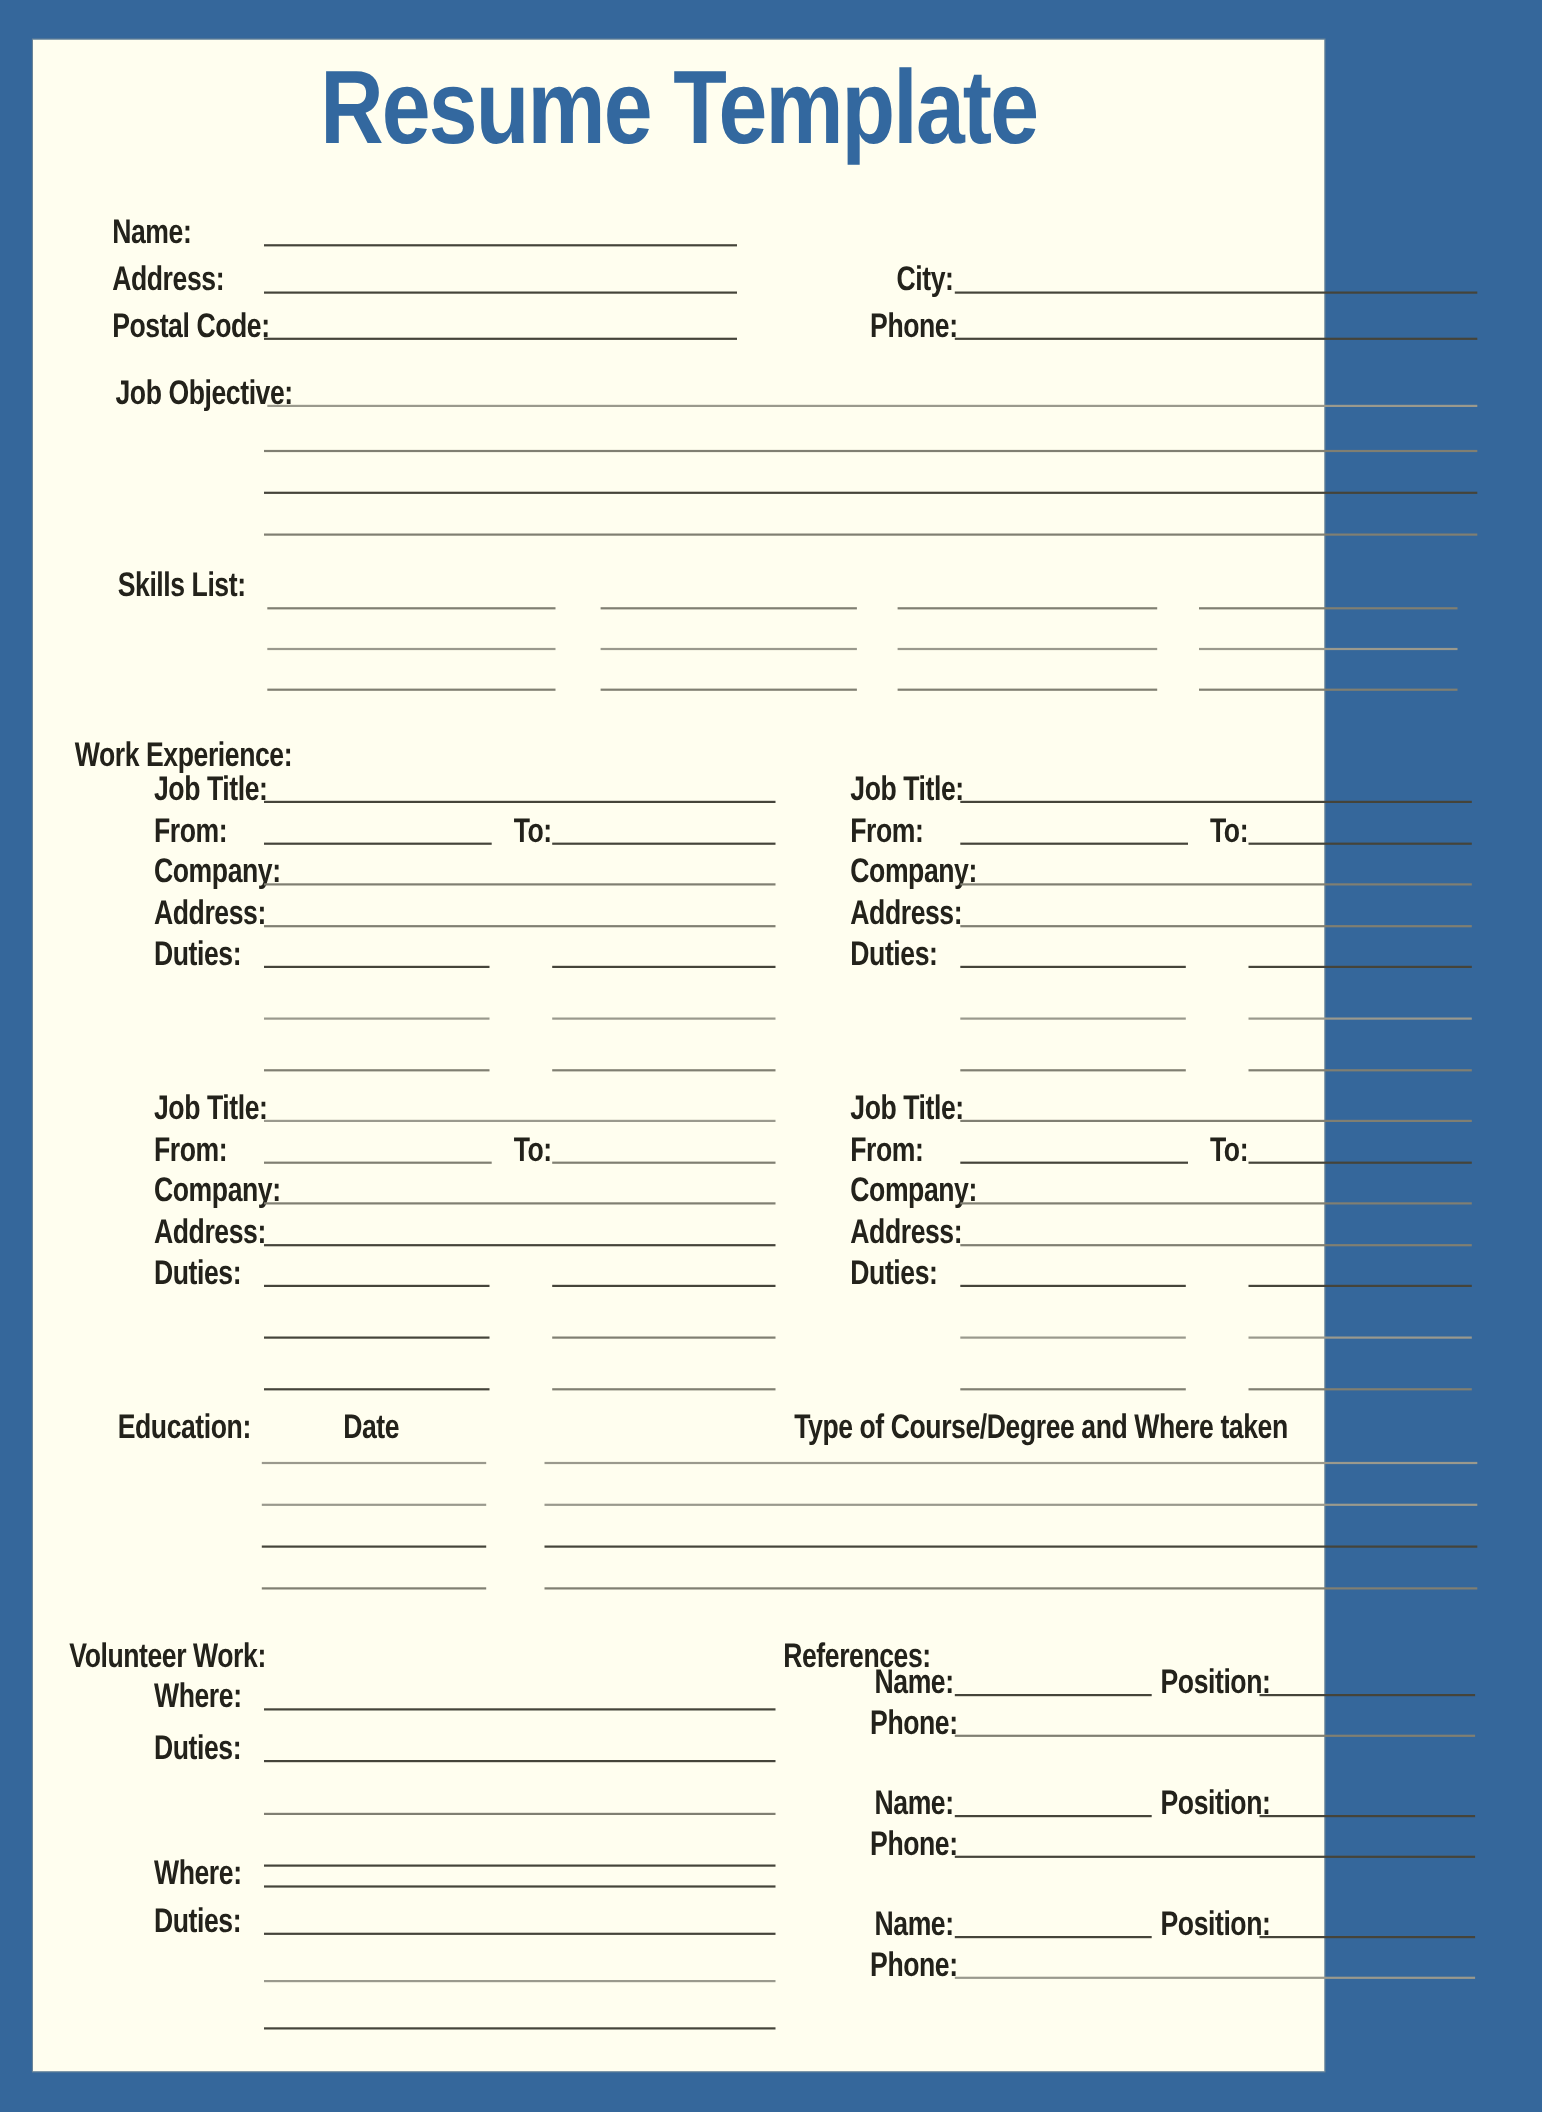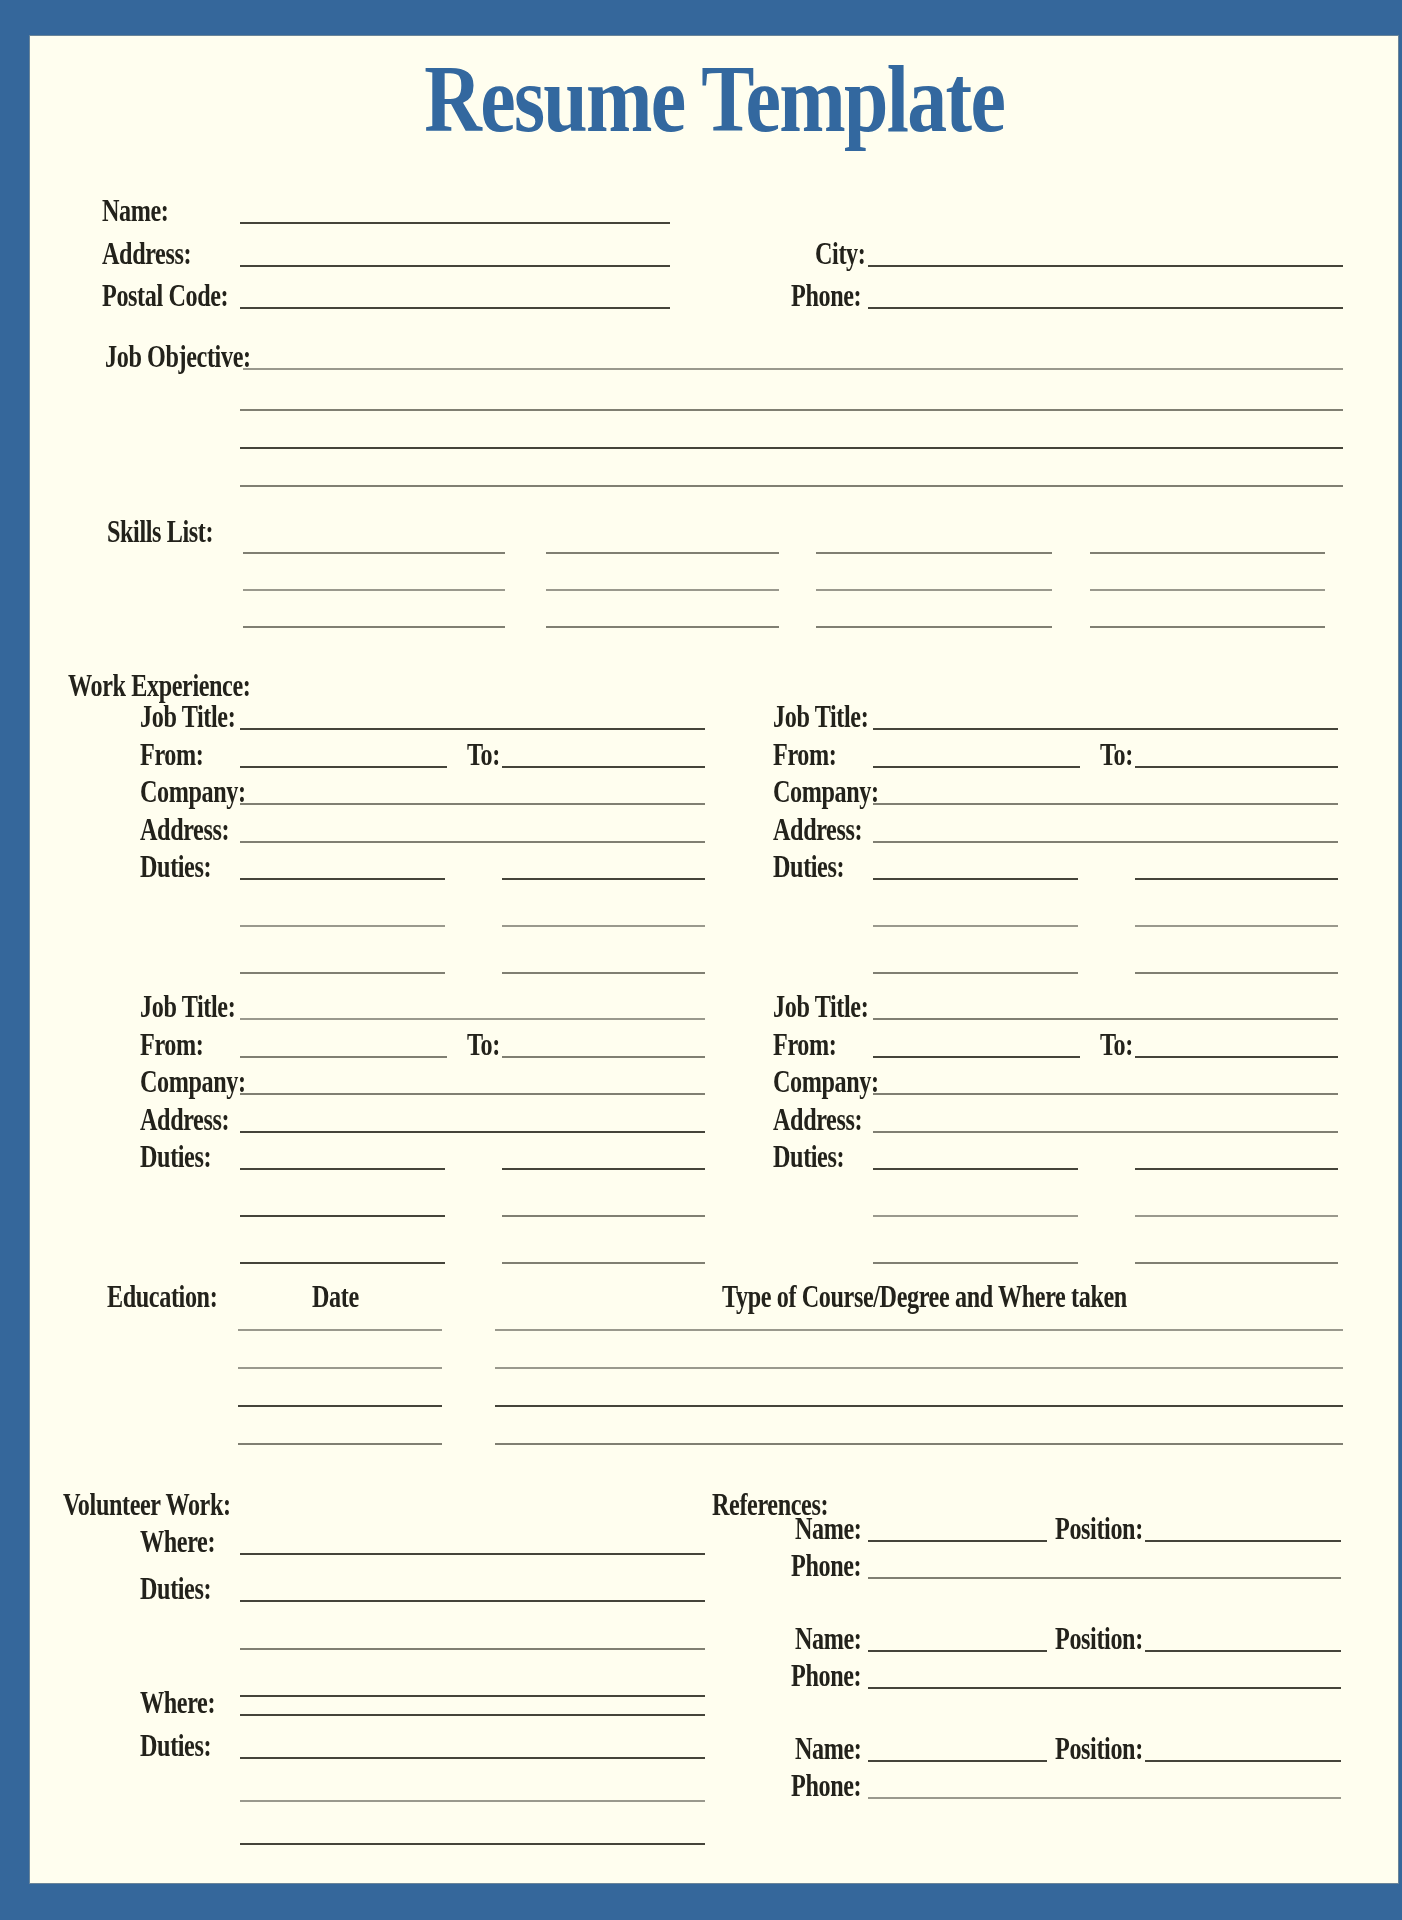--- a/index.html
+++ b/index.html
@@ -11,24 +11,23 @@
   html,body{margin:0;padding:0;background:#888;}
   .frame{
     position:relative;
     width:1402px;height:1920px;
     background:var(--blue);
     overflow:hidden;
     font-family:"Liberation Sans", sans-serif;
   }
   .page{
     position:absolute;
-    left:30px;top:36px;width:1368px;height:1847px;
+    left:30px;top:36px;width:1174px;height:1847px;
     background:var(--cream);
     outline:1px solid rgba(150,158,152,.55);
-    font-family:Liberation Serif, serif;
   }
   .title{
     position:absolute;left:0;top:8px;width:100%;
     text-align:center;margin:0;
   }
   .title>span{
     display:inline-block;
     font-size:95px;font-weight:700;letter-spacing:-2px;
     color:var(--title-blue);
     transform:scaleX(.84);transform-origin:50% 0;

